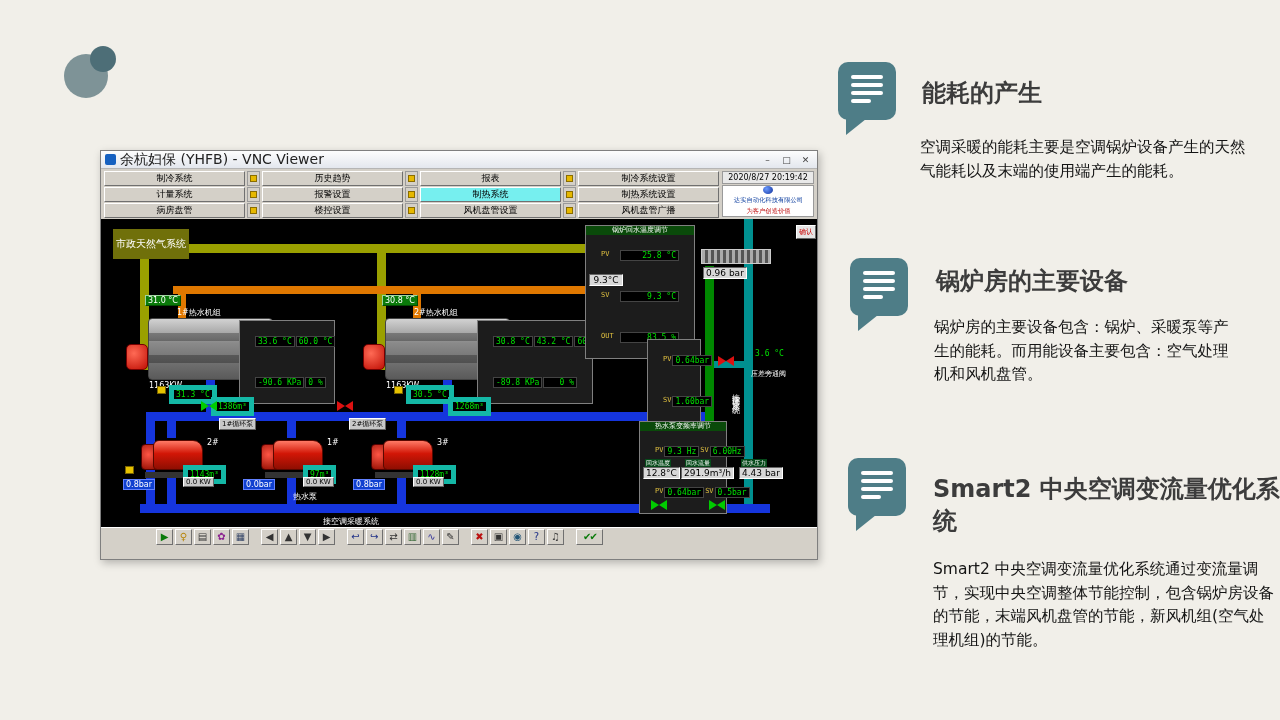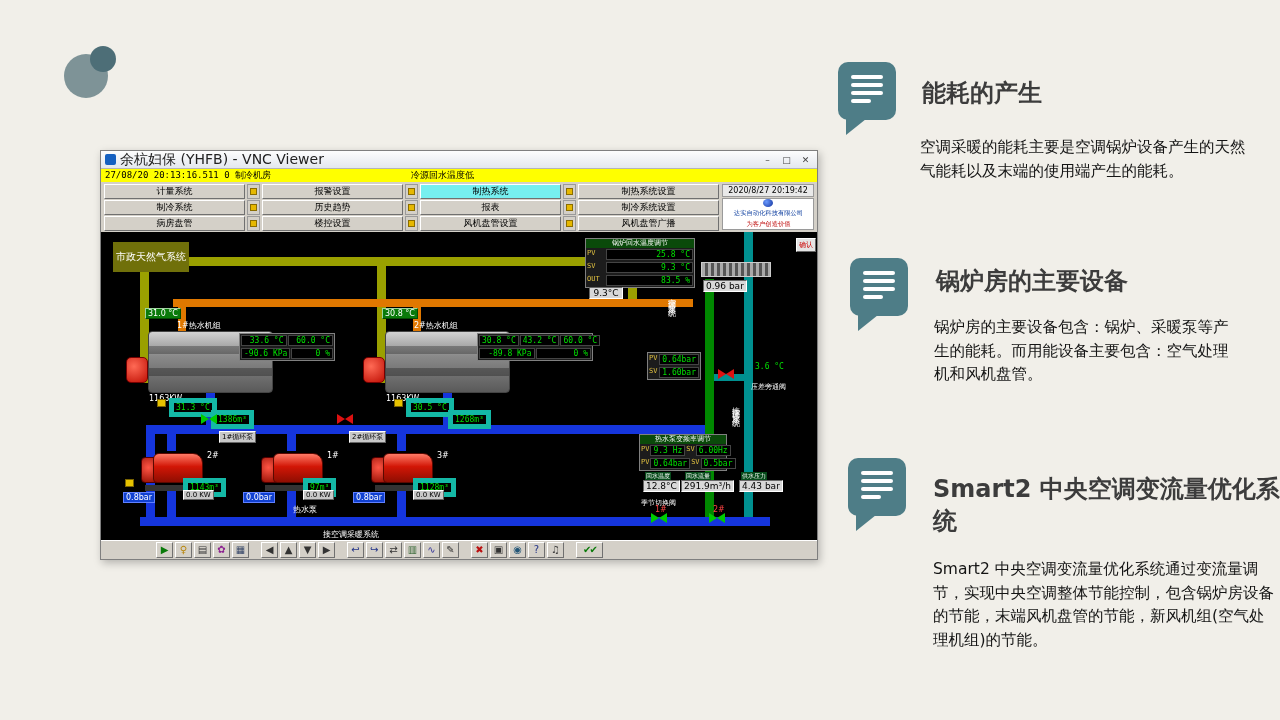--- a/index.html
+++ b/index.html
@@ -70,21 +70,21 @@
   .chip-alarm { position:absolute; background:#e5e5e5; color:#c00; font-size:7px; padding:1px 2px;
                 border:1px solid; border-color:#fff #666 #666 #fff; white-space:nowrap; z-index:3;margin-left:31px; }
   .display { position:absolute; background:#d8d8d8; color:#000; font-size:9px; text-align:center;
              border:1px solid; border-color:#666 #fff #fff #666; padding:0 2px; white-space:nowrap; z-index:3; }
   .dlabel { position:absolute; color:#fff; background:#064a1a; font-size:6px; padding:0 1px; white-space:nowrap; z-index:3; }
   .badge-y { position:absolute; width:9px; height:8px; background:#e6c200; border:1px solid #7a6400; z-index:3; }
 
   .panel { position:absolute; background:#1c1c1c; border:1px solid #808080; z-index:2; }
   .ptitle { background:#0a4a0a; color:#fff; font-size:7px; height:9px; line-height:9px; text-align:center;
             white-space:nowrap; overflow:hidden; }
-  .prow { display:flex; gap:1px; padding:1px; }
+  .prow { display:flex; gap:1px; padding:15px; }
   .plbl { color:#e0c040; font-size:7px; width:18px; font-family:"DejaVu Sans Mono", monospace; }
   .pval { color:#00e000; background:#000; border:1px solid #444; font-size:8px;
           font-family:"DejaVu Sans Mono", monospace; flex:1; text-align:right; padding:0 2px; white-space:nowrap; }
 
   .boiler { position:absolute; width:125px; height:62px; border-radius:4px; border:1px solid #444;
             background:linear-gradient(#d2d2d2,#8a8a8a 40%,#5a5a5a); z-index:1; }
   .boiler::before { content:''; position:absolute; left:0; right:0; top:14px; height:8px; background:rgba(0,0,0,.28); }
   .boiler::after  { content:''; position:absolute; left:0; right:0; top:36px; height:8px; background:rgba(0,0,0,.28); }
   .burner { position:absolute; width:22px; height:26px; border-radius:5px; border:1px solid #700; z-index:2;
             background:radial-gradient(circle at 35% 35%, #ff6a55, #c01005); }
@@ -130,56 +130,52 @@
   <div class="window">
 
     <div class="titlebar">
       <div class="title-ico"></div>
       <div class="title-text">余杭妇保 (YHFB) - VNC Viewer</div>
       <div class="win-ctl">–</div>
       <div class="win-ctl">□</div>
       <div class="win-ctl">✕</div>
     </div>
 
-    <div class="alarmbar">
-      <span>27/08/20 20:13:16.511 0  制冷机房</span>
-      <span class="alarm-msg">冷源回水温度低</span>
-    </div>
 
     <div class="menu-area">
       <div id="menu-grid">
           <div class="mrow">
+            <div class="mbtn">制冷系统</div>
+            <div class="mico">
+              <i></i>
+            </div>
+            <div class="mbtn">历史趋势</div>
+            <div class="mico">
+              <i></i>
+            </div>
+            <div class="mbtn">报表</div>
+            <div class="mico">
+              <i></i>
+            </div>
+            <div class="mbtn">制冷系统设置</div>
+          </div>
+          <div class="mrow">
             <div class="mbtn">计量系统</div>
             <div class="mico">
               <i></i>
             </div>
             <div class="mbtn">报警设置</div>
             <div class="mico">
               <i></i>
             </div>
             <div class="mbtn active">制热系统</div>
             <div class="mico">
               <i></i>
             </div>
             <div class="mbtn">制热系统设置</div>
-          </div>
-          <div class="mrow">
-            <div class="mbtn">制冷系统</div>
-            <div class="mico">
-              <i></i>
-            </div>
-            <div class="mbtn">历史趋势</div>
-            <div class="mico">
-              <i></i>
-            </div>
-            <div class="mbtn">报表</div>
-            <div class="mico">
-              <i></i>
-            </div>
-            <div class="mbtn">制冷系统设置</div>
           </div>
           <div class="mrow">
             <div class="mbtn">病房盘管</div>
             <div class="mico">
               <i></i>
             </div>
             <div class="mbtn">楼控设置</div>
             <div class="mico">
               <i></i>
             </div>

